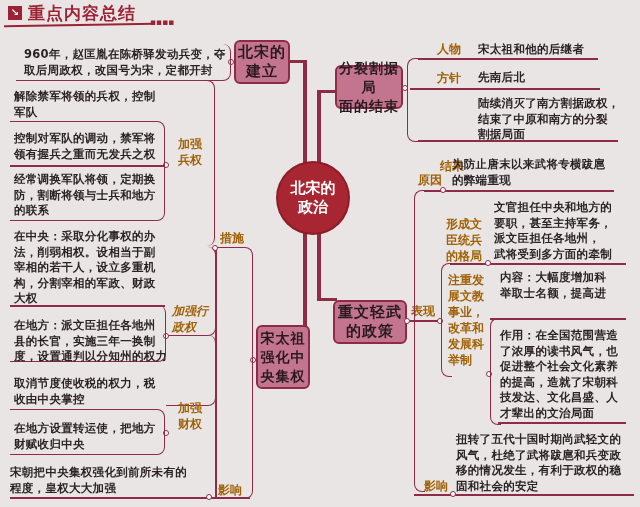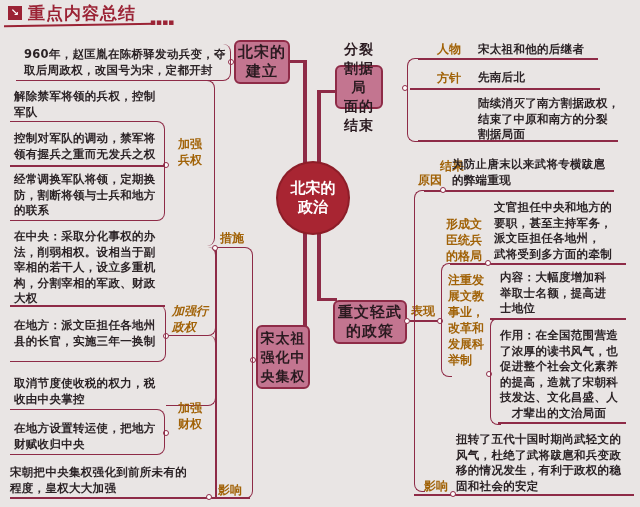--- a/index.html
+++ b/index.html
@@ -64,21 +64,21 @@
       <div>建立</div>
     </div>
 </div>
 <div class="dot" style="left:228px;top:59px;"></div>
 <div class="brace" style="left:16px;top:44px;width:214px;height:36px;border-top:none;"></div>
 <div class="txt abs" style="left:24px;top:47px;">
   <div>960年，赵匡胤在陈桥驿发动兵变，夺</div>
     <div>取后周政权，改国号为宋，定都开封</div>
 </div>
 
-<div class="node" style="left:335px;top:65px;width:48px;height:44px;font-size:14px;">
+<div class="node" style="left:335px;top:65px;width:68px;height:44px;font-size:14px;">
   <div>
       <div>分裂割据局</div>
       <div>面的结束</div>
     </div>
 </div>
 <div class="dot" style="left:402px;top:85px;"></div>
 <div class="brace-l" style="left:407px;top:58px;width:12px;height:82px;"></div>
 <div class="line" style="left:410px;top:88px;width:190px;height:1.5px;"></div>
 <div class="line" style="left:418px;top:58px;width:180px;height:1.5px;"></div>
 <div class="line" style="left:418px;top:140px;width:200px;height:1.5px;"></div>
@@ -140,20 +140,21 @@
 <div class="txt abs" style="left:14px;top:229px;">
   <div>在中央：采取分化事权的办</div>
     <div>法，削弱相权。设相当于副</div>
     <div>宰相的若干人，设立多重机</div>
     <div>构，分割宰相的军政、财政</div>
     <div>大权</div>
 </div>
 <div class="txt abs" style="left:14px;top:318px;">
   <div>在地方：派文臣担任各地州</div>
     <div>县的长官，实施三年一换制</div>
+    <div>度，设置通判以分知州的权力</div>
 </div>
 
 <div class="brace" style="left:166px;top:335px;width:49px;height:70px;border-left:none;border-top:none;"></div>
 <div class="lbl abs" style="left:178px;top:400px;">
   <div>加强</div>
     <div>财权</div>
 </div>
 <div class="dot" style="left:163px;top:430px;"></div>
 <div class="brace" style="left:10px;top:409px;width:154px;height:44px;"></div>
 <div class="txt abs" style="left:14px;top:376px;">
@@ -216,24 +217,23 @@
     <div>改革和</div>
     <div>发展科</div>
     <div>举制</div>
 </div>
 <div class="dot" style="left:486px;top:371px;"></div>
 <div class="brace-l" style="left:490px;top:318px;width:10px;height:105px;"></div>
 <div class="line" style="left:490px;top:318px;width:136px;height:1.5px;"></div>
 <div class="txt abs" style="left:500px;top:270px;">
   <div>内容：大幅度增加科</div>
     <div>举取士名额，提高进</div>
-    <div>士地位</div>
 </div>
 <div class="line" style="left:498px;top:422px;width:128px;height:1.5px;"></div>
-<div class="txt abs" style="left:500px;top:328px;text-align:center;">
+<div class="txt abs" style="left:500px;top:328px;">
   <div>作用：在全国范围营造</div>
     <div>了浓厚的读书风气，也</div>
     <div>促进整个社会文化素养</div>
     <div>的提高，造就了宋朝科</div>
     <div>技发达、文化昌盛、人</div>
     <div>才辈出的文治局面</div>
 </div>
 
 <div class="lbl abs" style="left:424px;top:478px;">影响</div>
 <div class="line" style="left:414px;top:494px;width:220px;height:1.5px;"></div>

